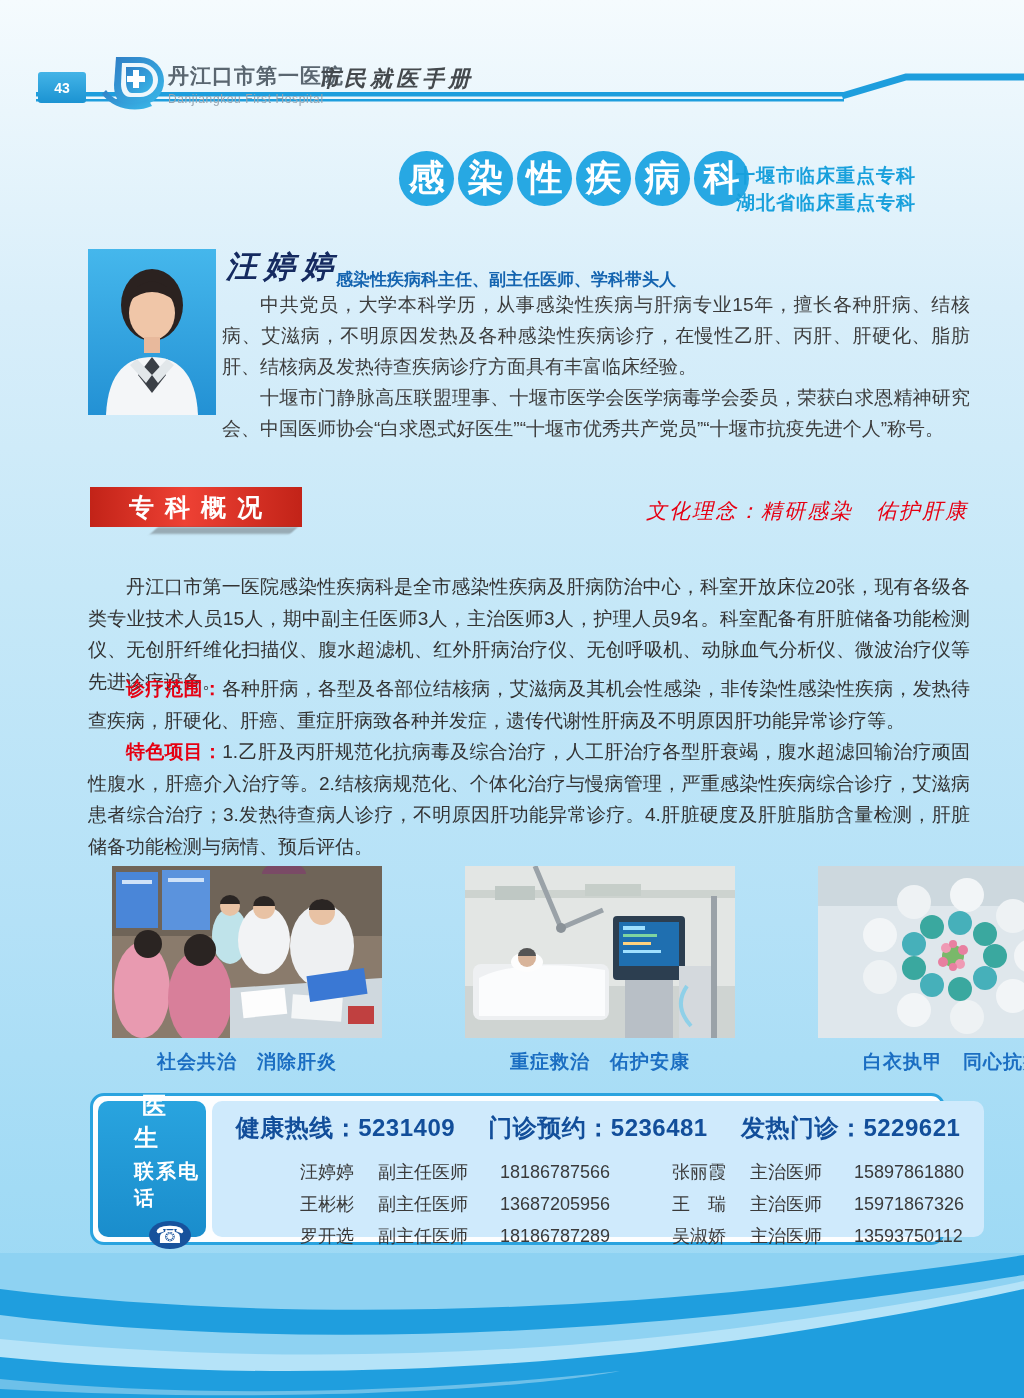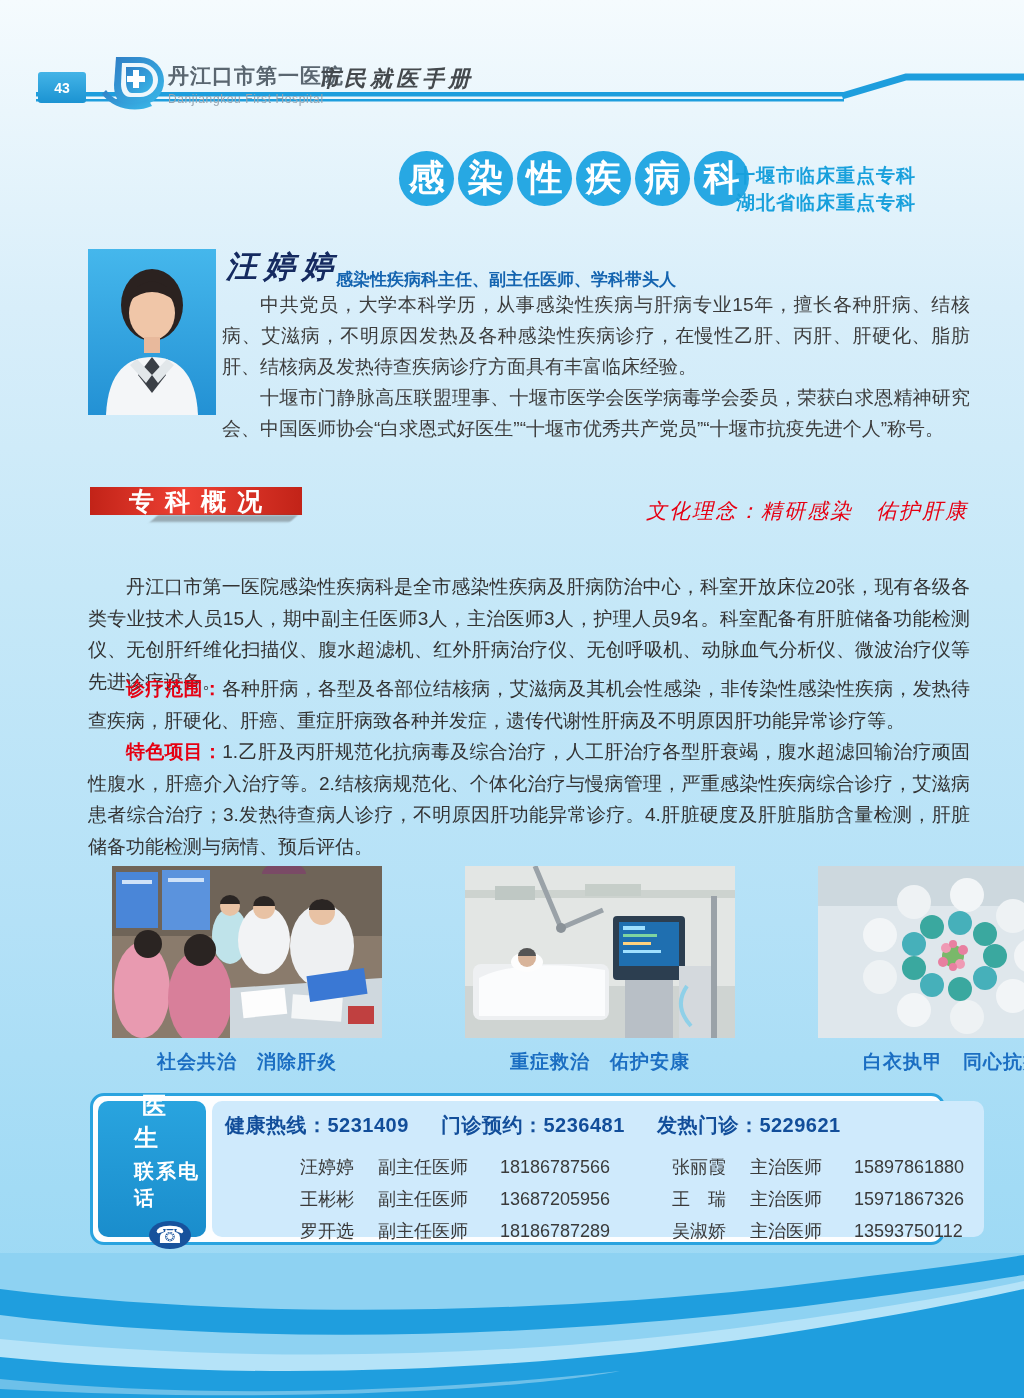--- a/index.html
+++ b/index.html
@@ -37,21 +37,21 @@
   .doctor-name {
     position:absolute; left:226px; top:246px; font-family:"DejaVu Serif",serif; font-style:italic;
     font-weight:bold; font-size:31px; color:#152a60; letter-spacing:7px;
   }
   .doctor-title { position:absolute; left:336px; top:268px; font-size:17px; font-weight:bold; color:#1464b0;font-family:Liberation Mono, monospace; }
   .doctor-bio { position:absolute; left:222px; top:289px; width:748px; font-size:19px; color:#3c3c3c;
     line-height:31px; text-align:justify; }
   .doctor-bio p { text-indent:2em; }
   
   .section-banner {
-    position:absolute; left:90px; top:487px; width:212px; height:28px;
+    position:absolute; left:90px; top:487px; width:212px; height:40px;
     background:linear-gradient(90deg,#c22318,#ee4134 45%,#c22318);
     color:#fff; font-size:25px; font-weight:bold; letter-spacing:11px;
     display:flex; align-items:center; justify-content:center; padding-left:10px;
   }
   .section-banner::after {
     content:""; position:absolute; bottom:-7px; right:8px; width:140px; height:7px;
     background:rgba(70,70,70,.38); transform:skewX(-48deg); filter:blur(1px);
   }
   .culture-slogan {
     position:absolute; left:560px; top:497px; width:408px; text-align:right;
@@ -80,21 +80,21 @@
     width:168px; border-radius:10px; background:linear-gradient(180deg,#29a4df,#1a8dcc);
     color:#fff; display:flex; flex-direction:column; align-items:center; justify-content:center;padding-left:36px;
   }
   .contact-box-line1 { font-size:24px; font-weight:bold; letter-spacing:8px; text-indent:8px; }
   .contact-box-line2 { font-size:20px; font-weight:bold; margin-top:4px; letter-spacing:2px; }
   .phone-circle {
     margin-top:9px; width:42px; height:42px; border-radius:50%; background:#17529c;
     display:flex; align-items:center; justify-content:center; font-size:24px; color:#fff;
   }
   .contact-content { flex:1; background:#cfeafc; border-radius:10px; padding:11px 0 4px; }
-  .hotline-row { font-size:20px; font-weight:bold; color:#124e9a; letter-spacing:0.5px; }
+  .hotline-row { text-align:center; font-size:24px; font-weight:bold; color:#124e9a; letter-spacing:0.5px; }
   .hotline-pair { margin:0 13px; }
   .contact-table { margin-top:12px; padding-left:88px; }
   .contact-row { display:flex; font-size:18px; color:#3a3a3a; line-height:32px; }
   .c-name { width:78px; }
   .c-title { width:122px; }
   .c-phone { width:148px; }
   .group-right { margin-left:24px; display:flex; }
   .group-right .c-title { width:104px; }
   .group-right .c-phone { width:130px; }
   

